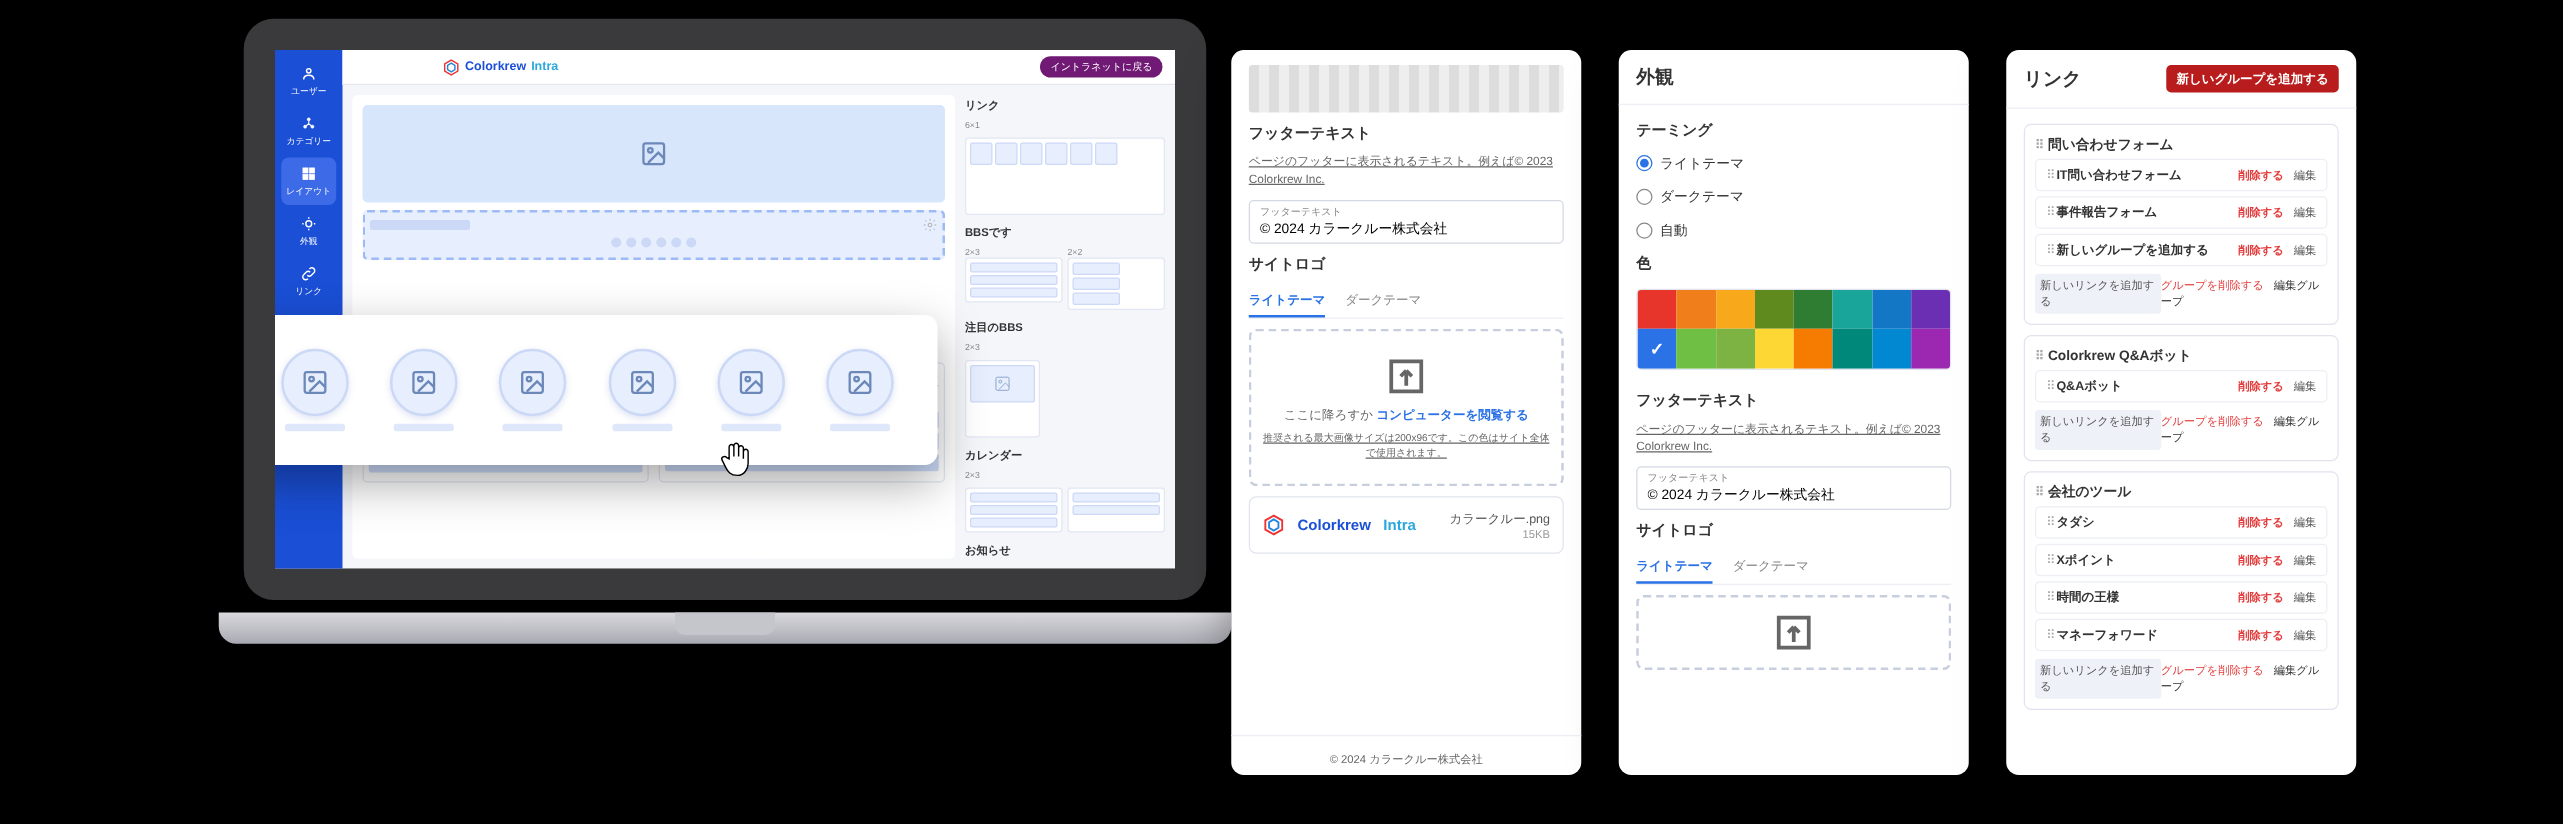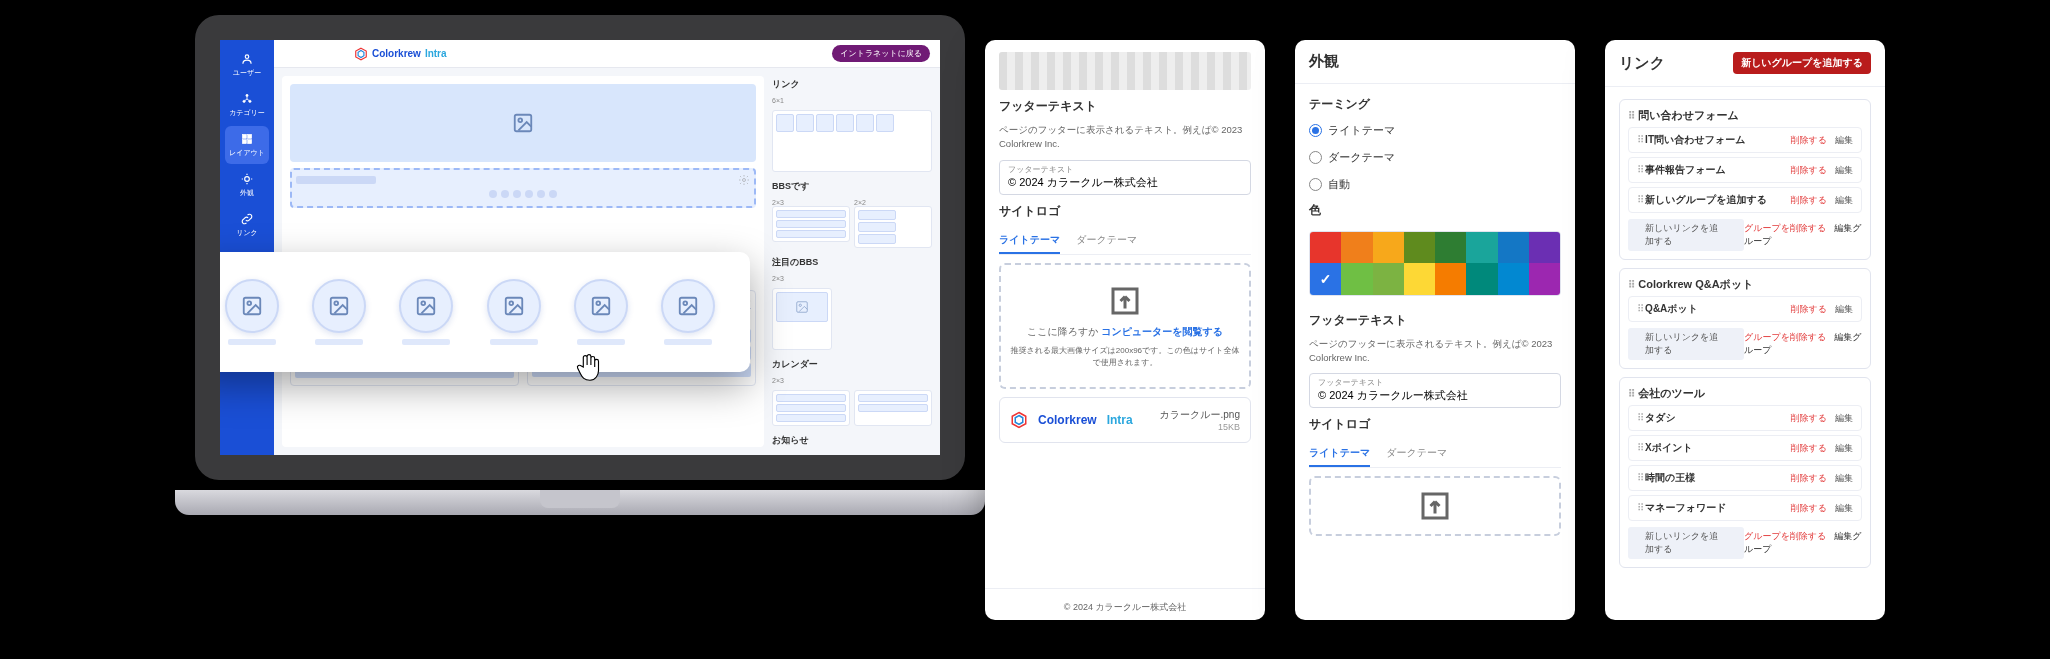--- a/index.html
+++ b/index.html
@@ -63,21 +63,21 @@
 
   
   .panel { position: absolute; background: #fff; border-radius: 10px; box-shadow: 0 14px 38px rgba(0,0,0,.35); font-size: 12px; color: #333; display: flex; flex-direction: column; }
   .panel1 { left: 985px; top: 40px; width: 280px; height: 580px; }
   .panel2 { left: 1295px; top: 40px; width: 280px; height: 580px; }
   .panel3 { left: 1605px; top: 40px; width: 280px; height: 580px; }
 
   .panel-hd { padding: 12px 14px; font-weight: 700; font-size: 15px; border-bottom: 1px solid #eceef4; display: flex; justify-content: space-between; align-items: center; }
   .panel-body { flex: 1; overflow: hidden; padding: 12px 14px; display: flex; flex-direction: column; gap: 8px; }
   .panel .section-label { font-weight: 700; font-size: 12px; }
-  .panel .hint { font-size: 9.5px; color: #666; line-height: 1.5; }
+  .panel .hint { font-size: 9.5px; color: #666; line-height: 1.5; text-decoration: underline; }
   .field-wrap { border: 1px solid #d4d8e3; border-radius: 4px; padding: 3px 8px 5px; }
   .field-wrap .fl { font-size: 8px; color: #888; }
   .field-wrap input { border: none; width: 100%; font-size: 11px; outline: none; }
 
   .tabs { display: flex; gap: 16px; border-bottom: 1px solid #eceef4; font-size: 10px; }
   .tab { padding: 5px 0; color: #888; }
   .tab.active { color: #2a72e5; border-bottom: 2px solid #2a72e5; font-weight: 600; }
 
   .dropzone { border: 2px dashed #c7cedd; border-radius: 6px; padding: 18px 8px; display: flex; flex-direction: column; align-items: center; gap: 6px; color: #666; font-size: 10px; text-align: center; }
   .dropzone .link { color: #2a72e5; font-weight: 600; }
@@ -97,24 +97,24 @@
   .swatch { aspect-ratio: 1; position: relative; }
   .swatch.sel::after { content: "✓"; position: absolute; inset: 0; display: flex; align-items: center; justify-content: center; color: #fff; font-size: 14px; font-weight: 700; }
 
   
   .add-btn { background: #b91c1c; color: #fff; font-size: 10px; padding: 4px 8px; border-radius: 4px; }
   .group-card { border: 1px solid #e1e4ee; border-radius: 6px; padding: 8px; display: flex; flex-direction: column; gap: 4px; }
   .group-title { font-weight: 700; font-size: 11px; display: flex; align-items: center; gap: 5px; }
   .drag-handle { color: #aaa; font-size: 10px; letter-spacing: -2px; }
   .link-item { display: flex; align-items: center; justify-content: space-between; border: 1px solid #eceef4; border-radius: 4px; padding: 5px 8px; font-size: 10px; }
   .link-actions { display: flex; gap: 8px; font-size: 9px; }
-  .del { color: #e23b3b; font-weight: 400; }
+  .del { color: #e23b3b; font-weight: 700; }
   .edit { color: #555; }
   .group-footer { display: flex; justify-content: space-between; align-items: center; font-size: 9px; margin-top: 2px; }
-  .group-footer .add-link { background: #eef1f8; padding: 3px 17px; border-radius: 3px; color: #555; }
+  .group-footer .add-link { background: #eef1f8; padding: 3px 4px; border-radius: 3px; color: #555; }
   .group-footer .group-del { color: #e23b3b; }
 
   .pxblur { background: repeating-linear-gradient(90deg,#ddd 0 8px,#eee 8px 16px); height: 38px; border-radius: 3px; }
 </style>
 </head>
 <body>
 
 <svg width="0" height="0" style="position:absolute">
   <defs>
     <g id="img-ic">

